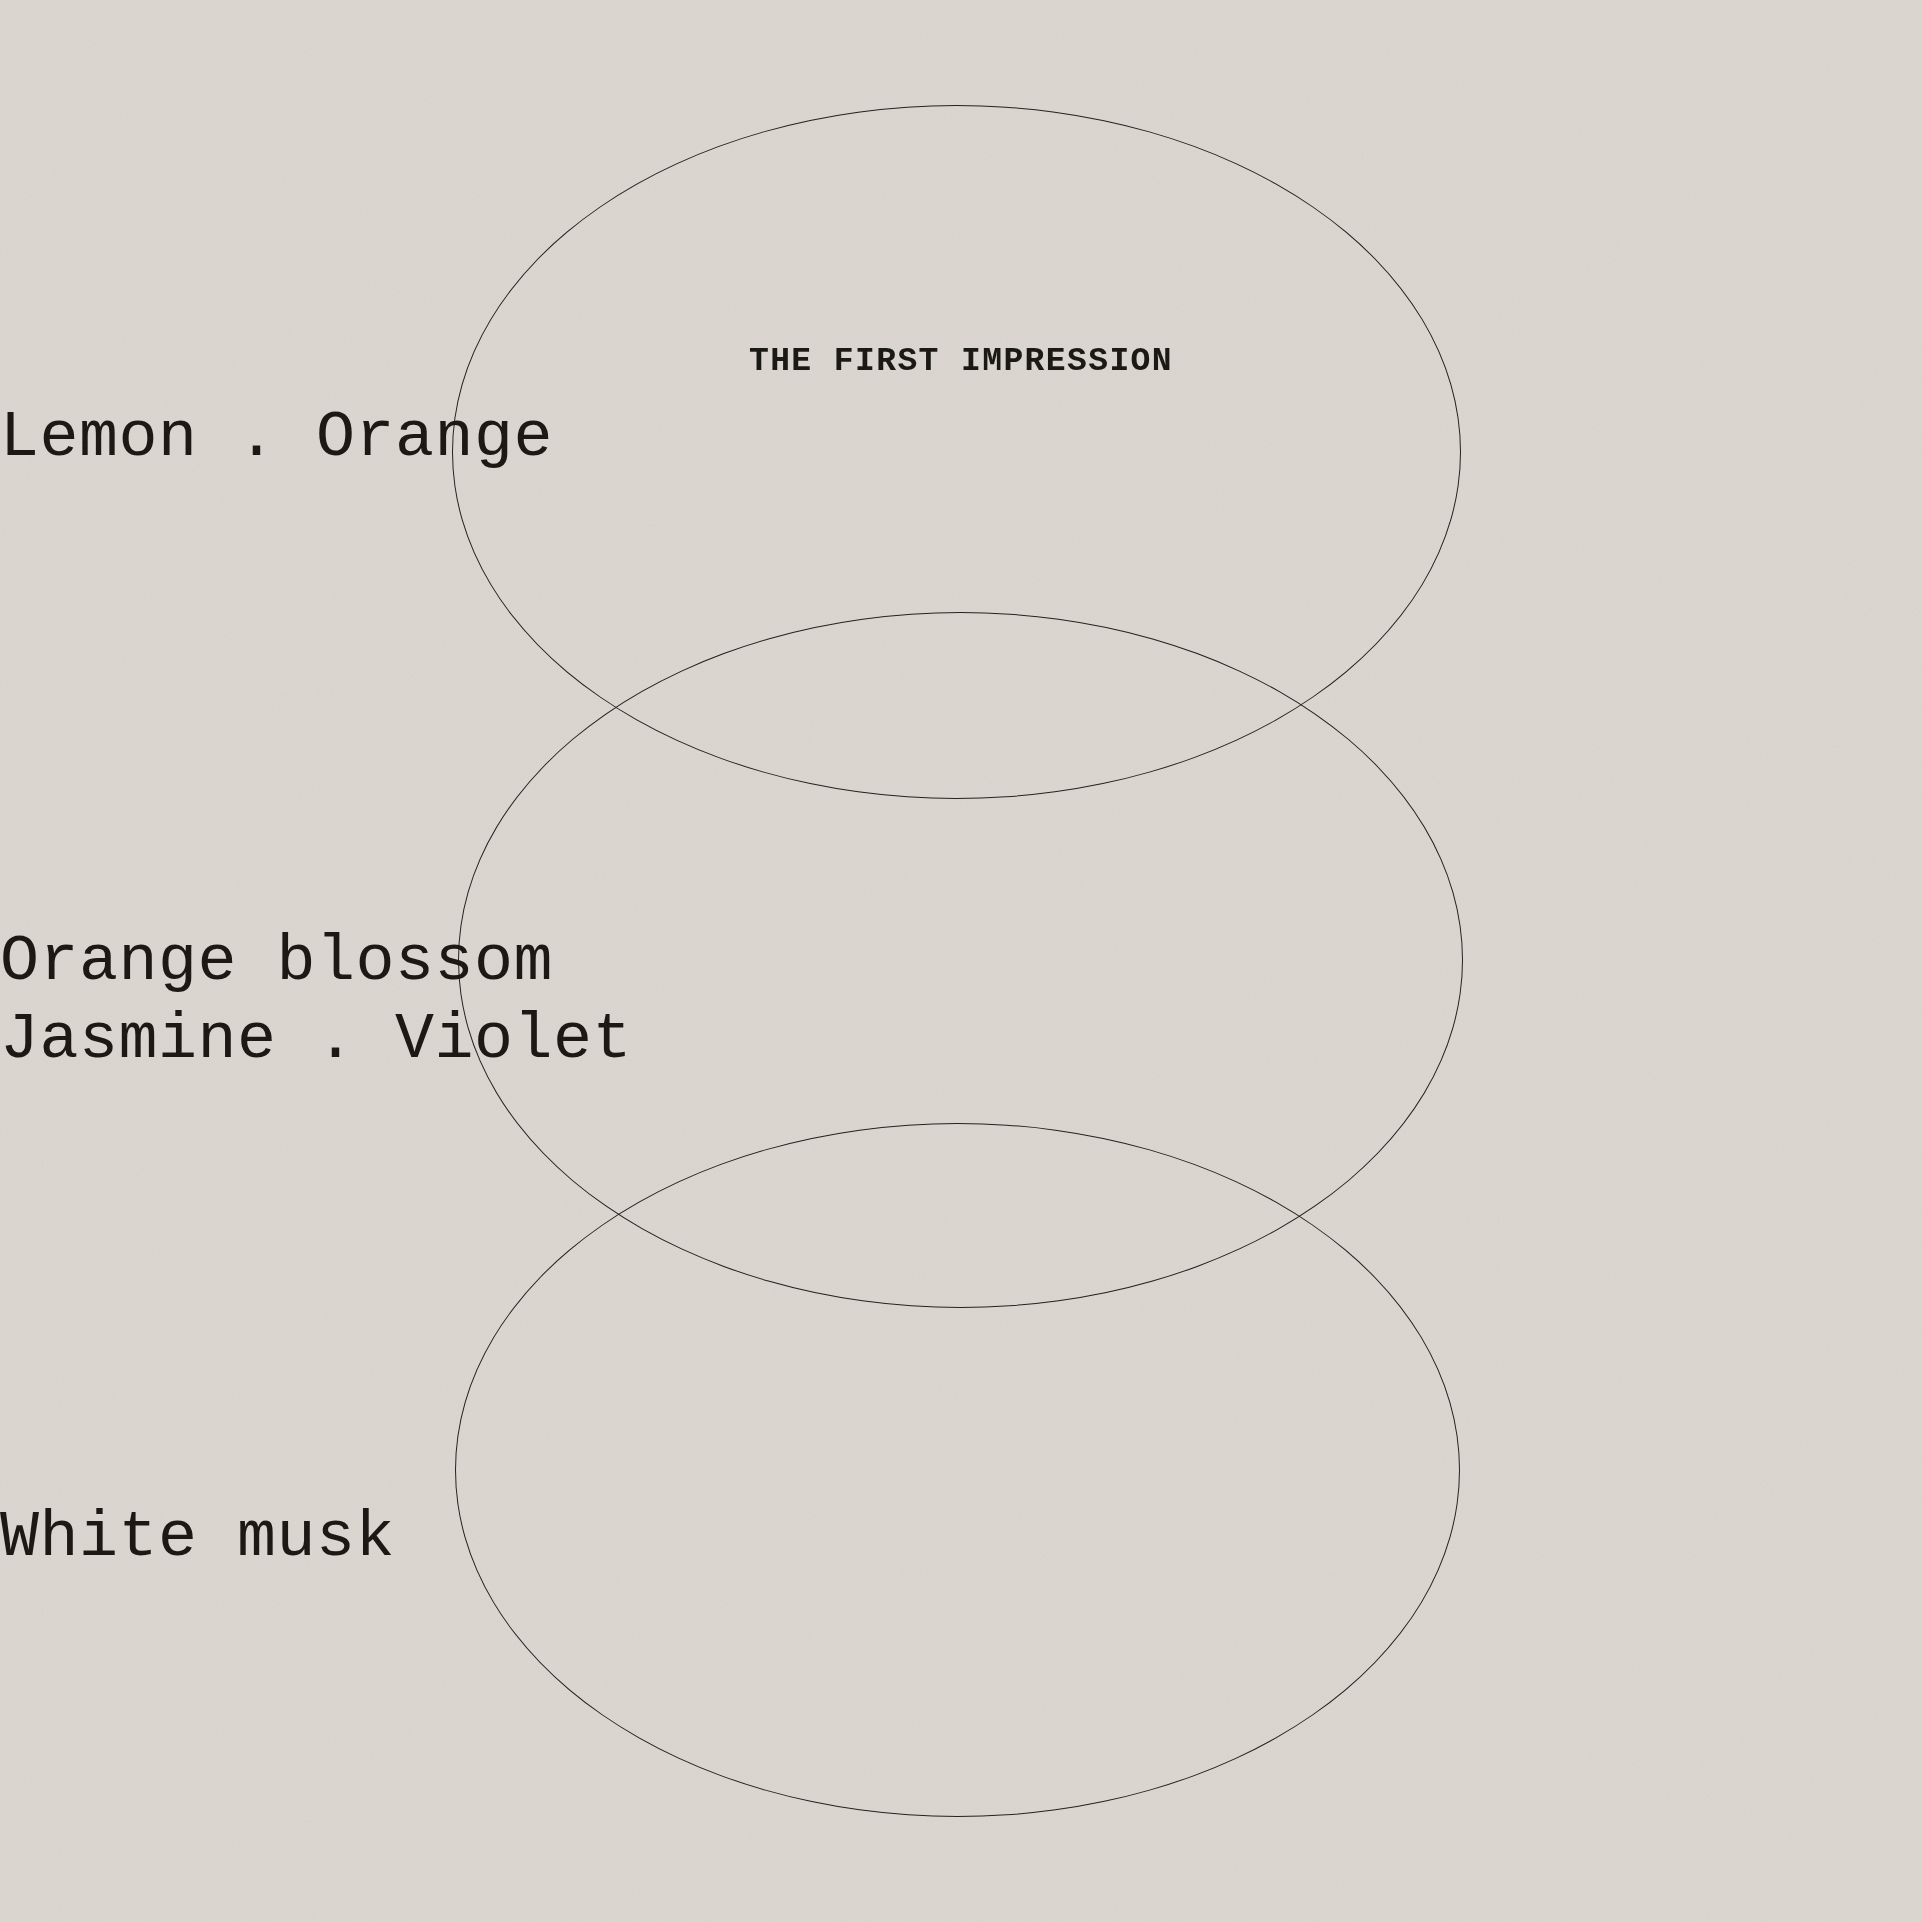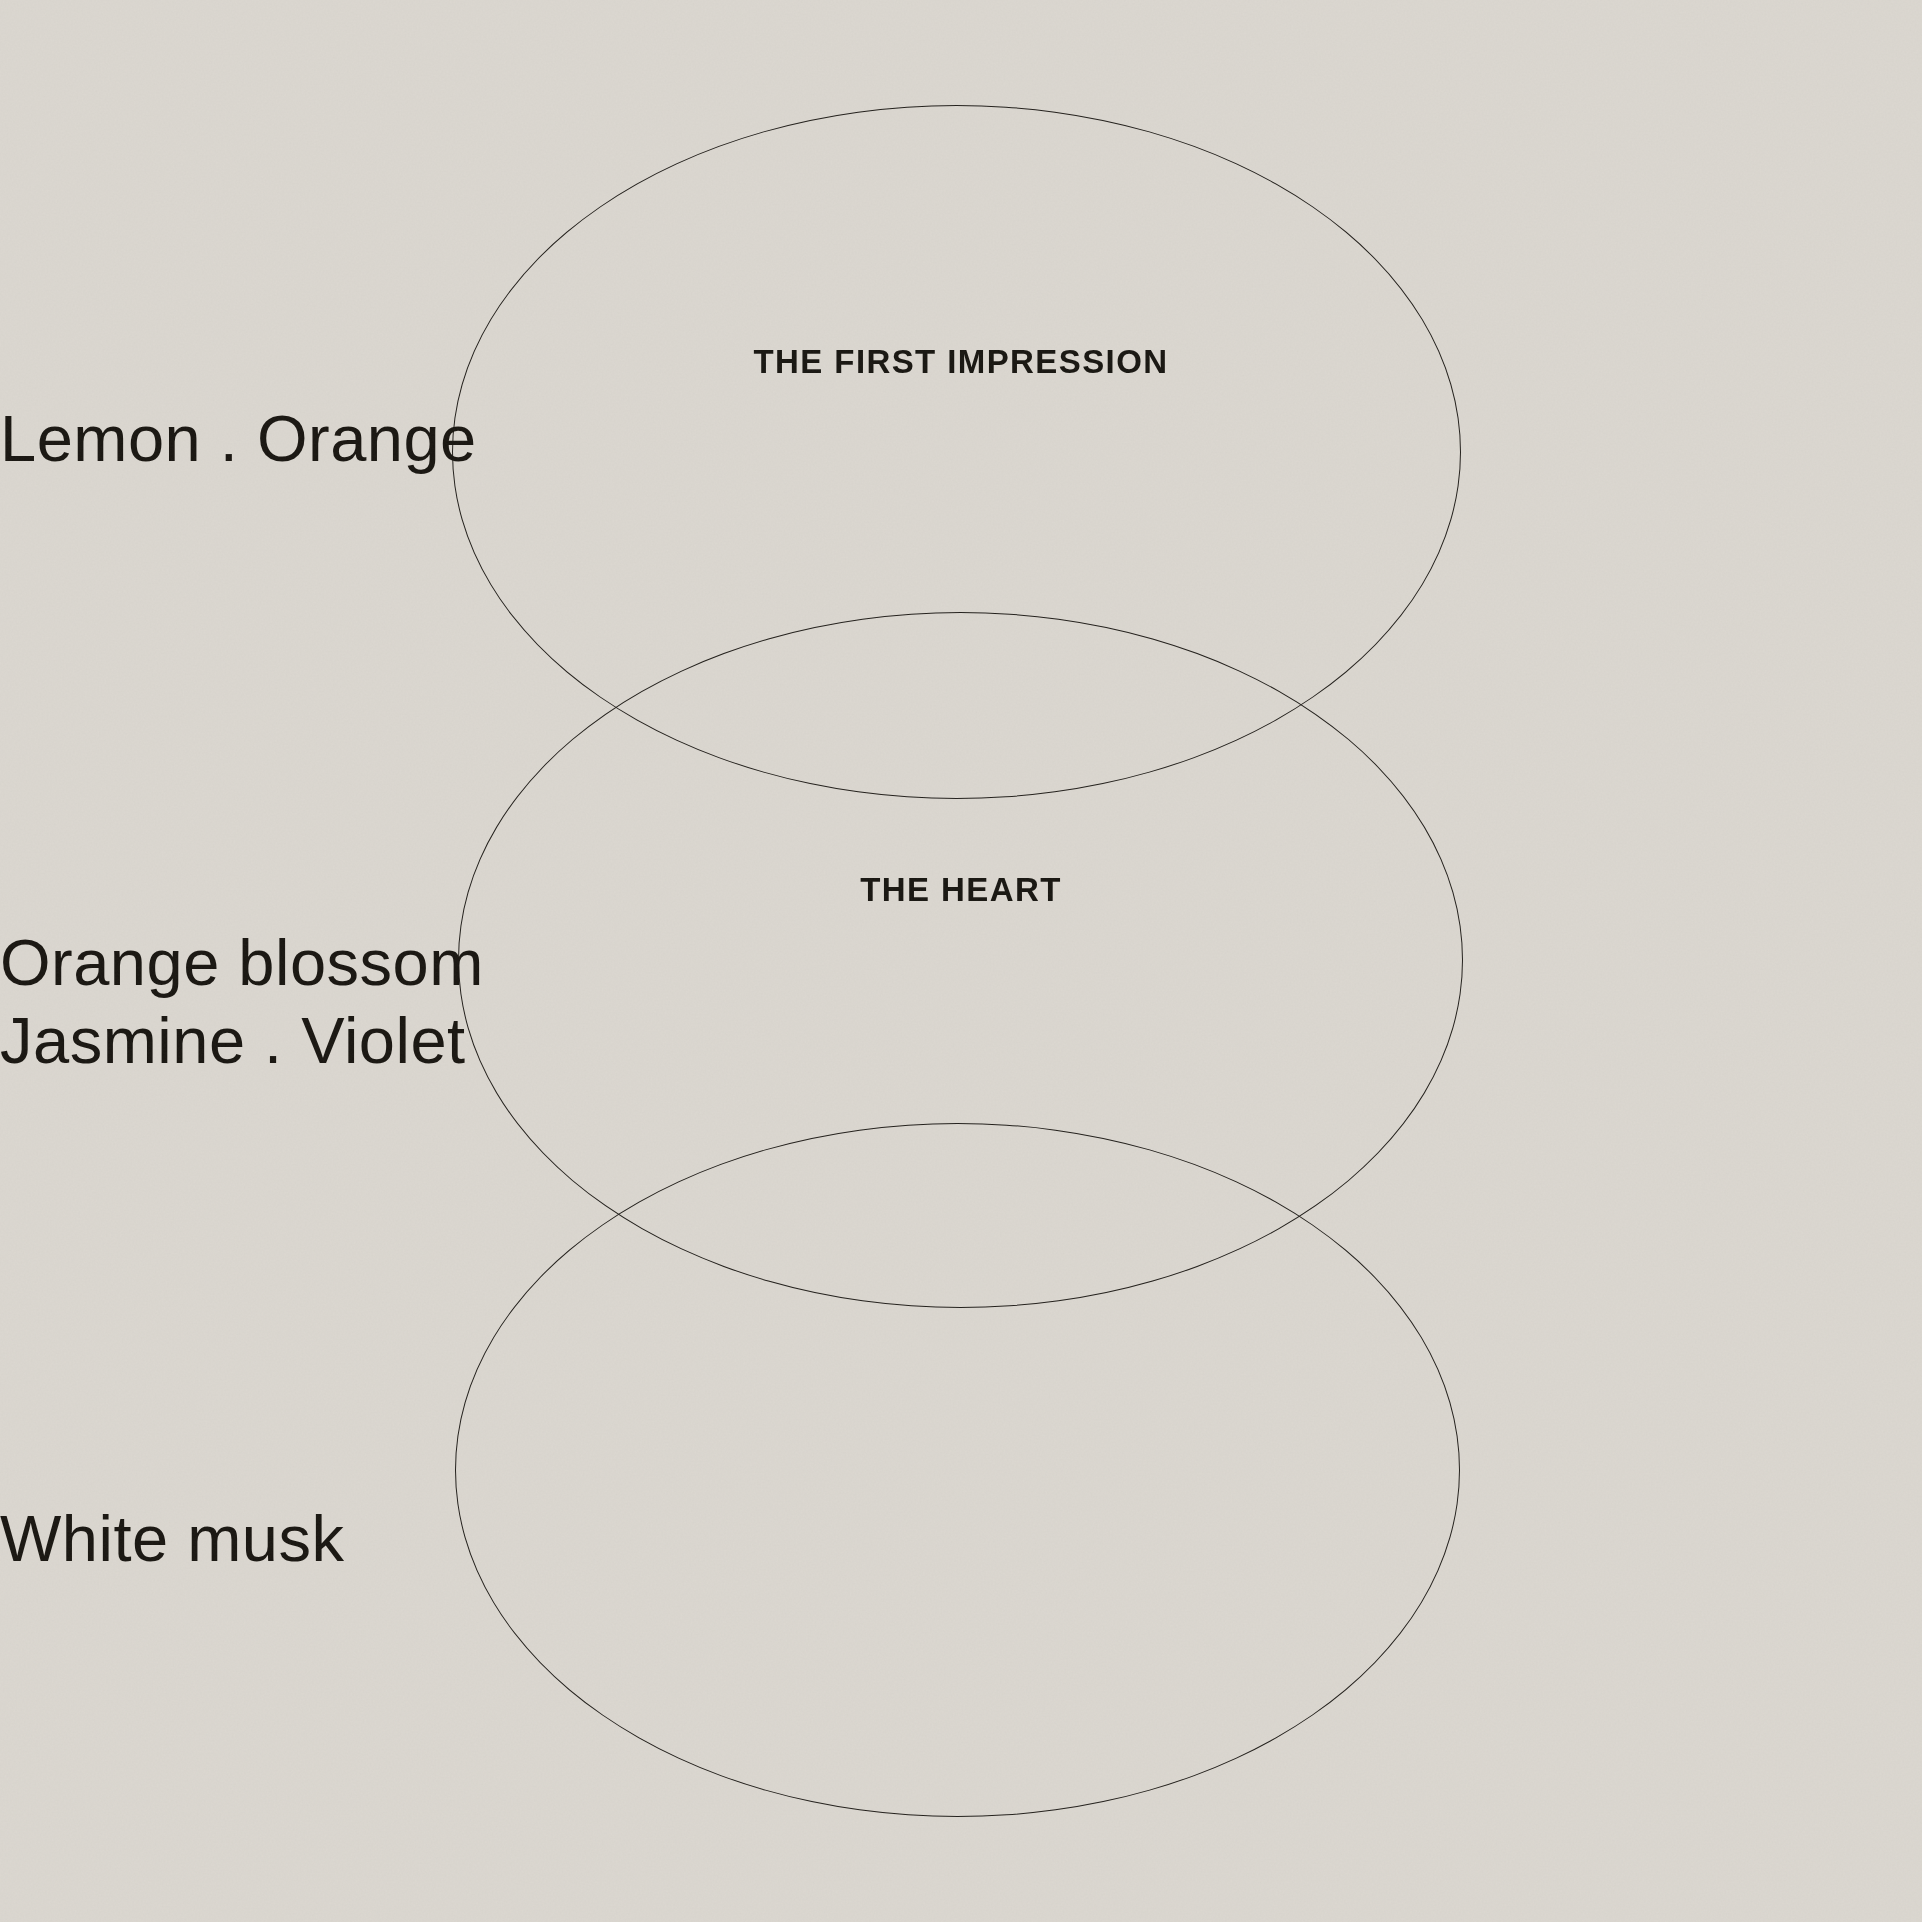--- a/index.html
+++ b/index.html
@@ -10,20 +10,21 @@
     width: 1922px;
     height: 1922px;
     position: relative;
     overflow: hidden;
     font-family: "Liberation Sans", "DejaVu Sans", sans-serif;
     background: #dcd8d1;
   }
   .canvas {
     position: absolute;
     inset: 0;
+    font-family: Liberation Mono, monospace;
   }
   .ellipse {
     position: absolute;
     border-radius: 50%;
     border: 1.9px solid #211e1a;
     box-sizing: border-box;
     background: transparent;
   }
   .ellipse.e1 { left: 452px;  top: 105px;  width: 1009px; height: 694px; }
   .ellipse.e2 { left: 458px;  top: 612px;  width: 1005px; height: 696px; }
@@ -65,21 +66,20 @@
 
 <div class="canvas">
 
   <div class="ellipse e1"></div>
   <div class="ellipse e2"></div>
   <div class="ellipse e3"></div>
 
   <div class="note-label" style="top:362px">THE FIRST IMPRESSION</div>
   <div class="note-big" style="top:438px">Lemon . Orange</div>
 
-  <div class="note-label" style="top:890px">THE HEART</div>
   <div class="note-big" style="top:962px">Orange blossom</div>
   <div class="note-big" style="top:1040px">Jasmine . Violet</div>
 
   <div class="note-big" style="top:1538px">White musk</div>
 
   <svg class="grain" width="1922" height="1922" viewBox="0 0 2001 2001">
     <filter id="noiseFilter">
       <feTurbulence type="fractalNoise" baseFrequency="0.55" numOctaves="2" stitchTiles="stitch" result="n"></feTurbulence>
       <feColorMatrix in="n" type="matrix" values="0 0 0 0 0.35
                 0 0 0 0 0.34

